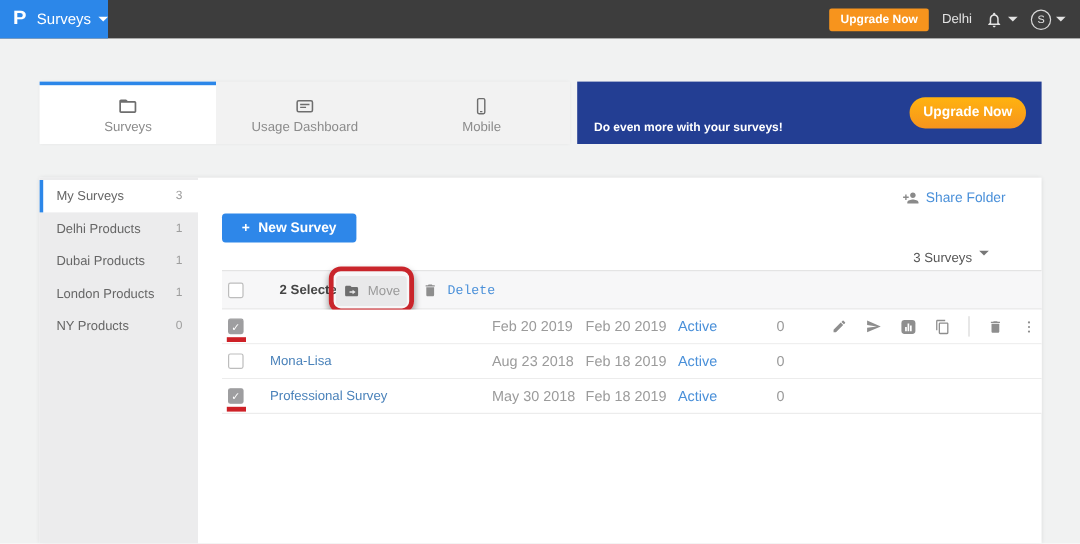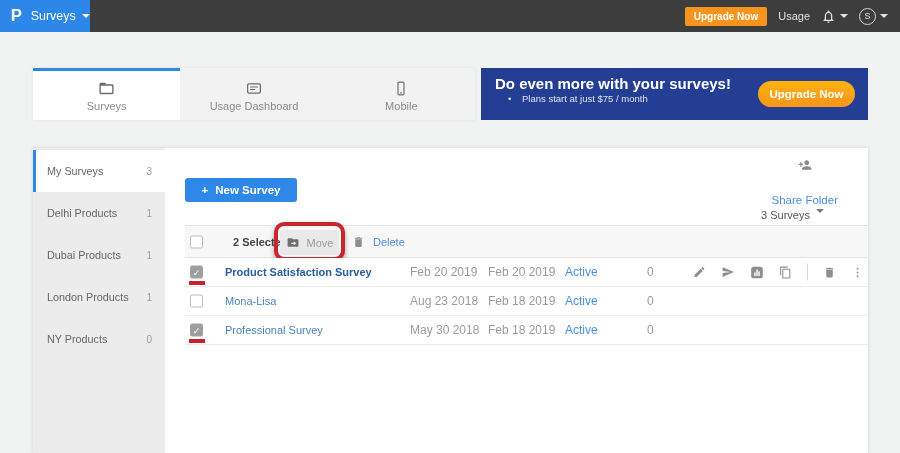--- a/index.html
+++ b/index.html
@@ -27,50 +27,50 @@
   .avatar { width:17px; height:17px; border-radius:50%; border:1.5px solid #d8d8d8; display:flex; align-items:center; justify-content:center; font-size:9px; }
 
   
   .tabs-card { position:absolute; left:33px; top:68px; width:442px; height:52px; display:flex; background:#f2f2f2; box-shadow:0 0 3px rgba(0,0,0,0.08); }
   .tab { flex:1; display:flex; flex-direction:column; align-items:center; justify-content:center; gap:3px; color:#8b8b8b; font-size:11px; border-top:3px solid transparent; cursor:pointer; }
   .tab .tab-icon { color:#6e6e6e; }
   .tab.active { background:#fff; border-top-color:#2c87e9; }
 
   
   .banner { position:absolute; left:481px; top:68px; width:387px; height:52px; background:#233e93; color:#fff; padding:7px 0 0 14px; }
-  .banner-title { font-size:15px; font-weight:bold; }
+  .banner-title { font-size:10px; font-weight:bold;margin-top:26px; }
   .banner-bullet { position:relative; padding-left:27px; font-size:9.5px; color:#dde4f4; line-height:1.5; }
   .banner-bullet::before { content:"\2022"; position:absolute; left:13px; }
   .banner-cta { position:absolute; right:13px; top:13px; width:97px; height:26px; border-radius:14px; background:linear-gradient(#ffb30f,#f7941d); color:#fff; font-weight:bold; font-size:11.5px; display:flex; align-items:center; justify-content:center; cursor:pointer; }
 
   
   .main-card { position:absolute; left:33px; top:148px; width:835px; height:305px; background:#fff; box-shadow:0 0 4px rgba(0,0,0,0.12); }
 
   .sidebar { position:absolute; left:0; top:0; width:132px; height:305px; background:#ececed; padding-top:2px; }
-  .side-item { height:42px; display:flex; align-items:center; justify-content:space-between; padding:0 13px 0 11px; font-size:10.8px; color:#666; border-left:3px solid transparent; cursor:pointer; }
+  .side-item { height:27px; display:flex; align-items:center; justify-content:space-between; padding:0 13px 0 11px; font-size:10.8px; color:#666; border-left:3px solid transparent; cursor:pointer; }
   .side-item.active { background:#fff; border-left-color:#2c87e9; }
   .side-count { font-size:10px; color:#9d9d9d; }
 
-  .share-folder { position:absolute; right:30px; top:10px; display:flex; align-items:center; gap:22px; color:#4a90d9; font-size:11.5px; cursor:pointer;flex-direction:column; }
+  .share-folder { position:absolute; right:30px; top:10px; display:flex; align-items:center; gap:5px; color:#4a90d9; font-size:11.5px; cursor:pointer; }
   .share-folder .icon { color:#8a8a8a; }
 
   .new-survey-btn { position:absolute; left:152px; top:30px; width:112px; height:24px; background:#2e87e9; border-radius:3px; color:#fff; font-size:11.5px; font-weight:bold; display:flex; align-items:center; justify-content:center; gap:7px; cursor:pointer; }
 
   .surveys-count { position:absolute; right:44px; top:61px; display:flex; align-items:flex-start; gap:6px; font-size:11px; color:#555; cursor:pointer; }
   .surveys-count .caret { color:#777; }
 
   .list { position:absolute; left:152px; top:77px; width:683px; }
   .toolbar-row { position:relative; height:33px; background:#f7f7f8; border-top:1px solid #e4e4e4; border-bottom:1px solid #e4e4e4; }
   .checkbox { position:absolute; left:5px; top:50%; transform:translateY(-50%); width:13px; height:13px; border:1px solid #bdbdbd; border-radius:2px; background:#fff; cursor:pointer; display:flex; align-items:center; justify-content:center; font-size:9px; color:transparent; }
   .checkbox.checked { background:#9e9ea0; border-color:#9e9ea0; color:#fff; }
   .selected-label { position:absolute; left:48px; top:50%; transform:translateY(-50%); font-size:11px; font-weight:bold; color:#454545; }
   .move-btn { position:absolute; left:95px; top:4px; width:59px; height:25px; background:#e9e9ea; border-radius:3px; display:flex; align-items:center; justify-content:center; gap:7px; color:#9a9a9a; font-size:11px; cursor:pointer; }
   .move-btn .icon { color:#6e6e6e; }
   .move-annotation { position:absolute; left:89px; top:-4px; width:71px; height:39px; border:4px solid #c9252b; border-radius:10px; box-shadow:0 3px 5px rgba(0,0,0,0.35); pointer-events:none; }
-  .delete-action { position:absolute; left:167px; top:50%; transform:translateY(-50%); display:flex; align-items:center; gap:8px; cursor:pointer; }
+  .delete-action { position:absolute; left:167px; top:50%; transform:translateY(-50%); display:flex; align-items:flex-end; gap:8px; cursor:pointer;font-family:Liberation Mono, monospace; }
   .delete-action .icon { color:#8e8e8e; }
   .delete-label { color:#4a90d9; font-size:11px; }
 
   .row { position:relative; height:29px; border-bottom:1px solid #ececec; background:#fff; }
   .red-underline { position:absolute; left:4px; top:23px; width:16px; height:4px; background:#ce2127; }
   .cell { position:absolute; top:50%; transform:translateY(-50%); font-size:12px; color:#9b9b9b; white-space:nowrap; }
   .row-name { left:40px; font-size:11px; color:#4a82ba; cursor:pointer; }
   .row-name.bold { font-weight:bold; color:#2a5d9c; }
   .col-created { left:225px; }
   .col-modified { left:303px; }
@@ -86,21 +86,21 @@
 <div class="topbar">
   <div class="logo-block">
     <span class="logo-p">P</span>
     <span class="product-menu">
       <span>Surveys</span>
       <span class="caret"></span>
     </span>
   </div>
   <div class="topbar-right">
     <span class="upgrade-btn">Upgrade Now</span>
-    <span class="help-link">Usage</span>
+    <span class="help-link">Delhi</span>
     <span class="bell-wrap">
       <span>
         <svg width="15" height="15" viewBox="0 0 24 24" fill="currentColor">
             <path d="M12 22c1.1 0 2-.9 2-2h-4c0 1.1.9 2 2 2zm6-6v-5c0-3.07-1.64-5.64-4.5-6.32V4a1.5 1.5 0 0 0-3 0v.68C7.64 5.36 6 7.92 6 11v5l-2 2v1h16v-1l-2-2zm-2 1H8v-6c0-2.48 1.51-4.5 4-4.5s4 2.02 4 4.5v6z"></path>
           </svg>
       </span>
       <span class="caret"></span>
     </span>
     <span class="avatar-wrap">
       <span class="avatar">S</span>
@@ -133,21 +133,20 @@
           <rect x="7.5" y="2.5" width="9" height="19" rx="1.8" stroke-width="1.8"></rect>
           <path d="M10.5 18.7h3" stroke-width="1.5"></path>
         </svg>
     </span>
     <span>Mobile</span>
   </div>
 </div>
 
 <div class="banner">
   <div class="banner-title">Do even more with your surveys!</div>
-  <div class="banner-bullet">Plans start at just $75 / month</div>
   <div class="banner-cta">Upgrade Now</div>
 </div>
 
 <div class="main-card">
 
   <div class="sidebar">
     <div class="side-item active">
       <span>My Surveys</span>
       <span class="side-count">3</span>
     </div>
@@ -209,21 +208,20 @@
               <path d="M6 19c0 1.1.9 2 2 2h8c1.1 0 2-.9 2-2V7H6v12zM19 4h-3.5l-1-1h-5l-1 1H5v2h14V4z"></path>
             </svg>
         </span>
         <span class="delete-label">Delete</span>
       </span>
     </div>
 
     <div class="row">
       <span class="checkbox checked">✓</span>
       <span class="red-underline"></span>
-      <span class="cell row-name bold">Product Satisfaction Survey</span>
       <span class="cell col-created">Feb 20 2019</span>
       <span class="cell col-modified">Feb 20 2019</span>
       <span class="cell col-status">Active</span>
       <span class="cell col-resp">0</span>
       <span class="row-actions">
         <span class="icon">
           <svg width="13" height="13" viewBox="0 0 24 24" fill="currentColor">
               <path d="M3 17.25V21h3.75L17.81 9.94l-3.75-3.75L3 17.25zM20.71 7.04c.39-.39.39-1.02 0-1.41l-2.34-2.34a1 1 0 0 0-1.41 0l-1.83 1.83 3.75 3.75 1.83-1.83z"></path>
             </svg>
         </span>

